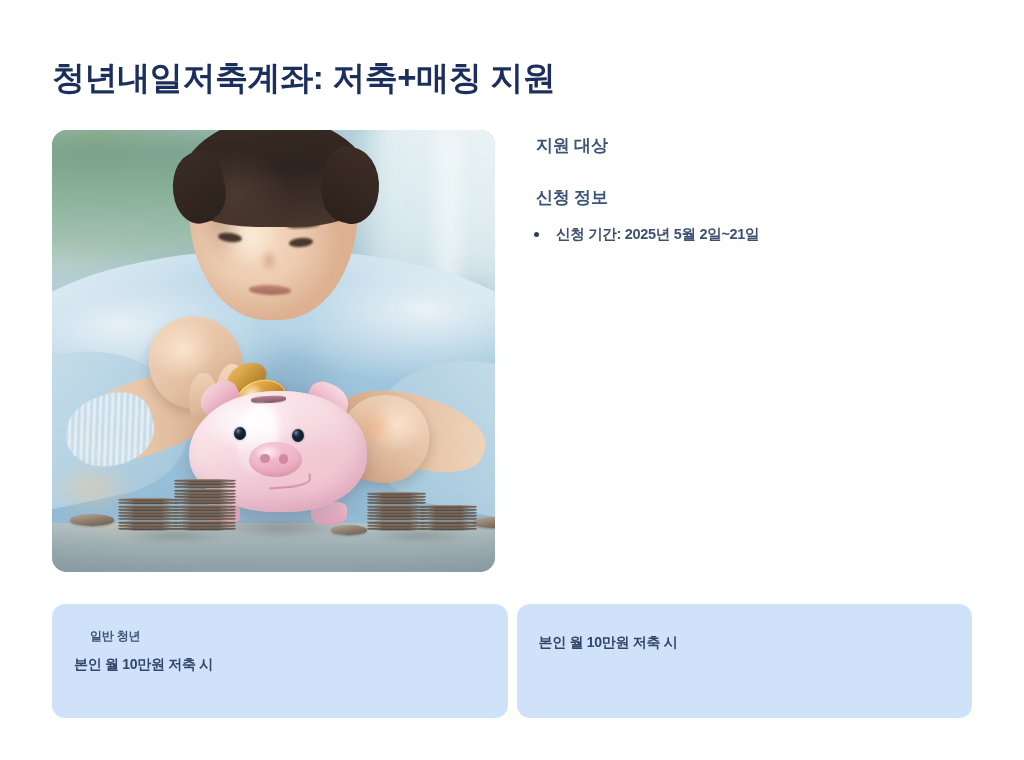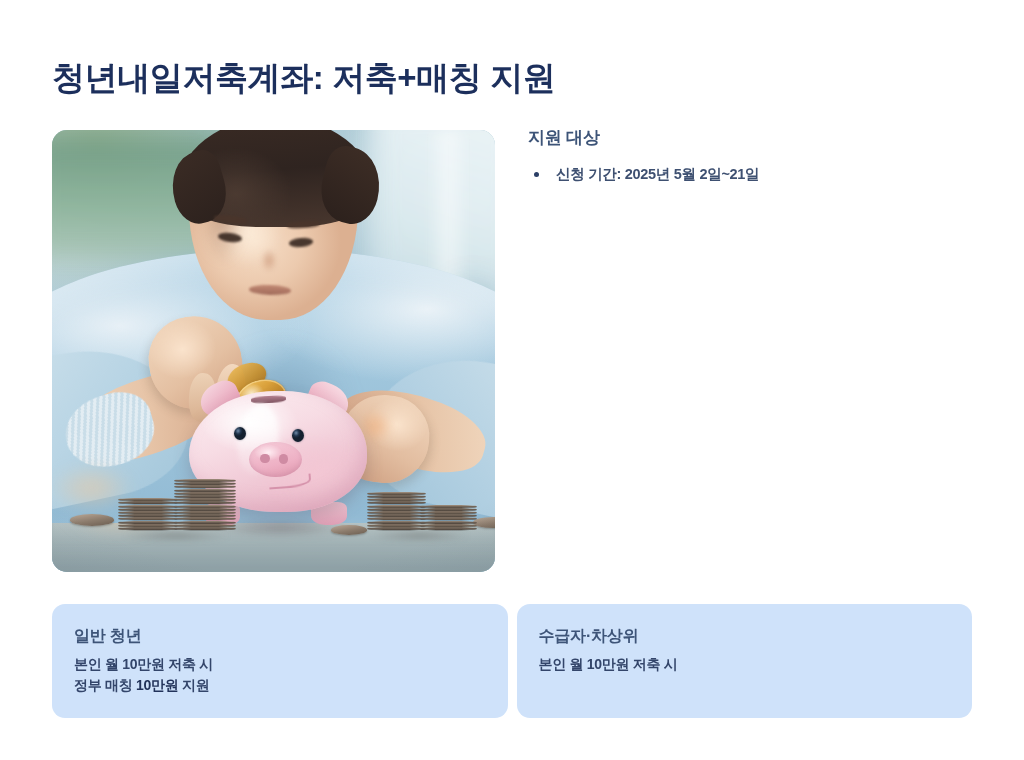--- a/index.html
+++ b/index.html
@@ -402,21 +402,21 @@
     left: 528px;
     top: 126px;
     width: 456px;
   }
   .section-heading {
     font-size: 17px;
     line-height: 24px;
     font-weight: 700;
     color: #3d5478;
     letter-spacing: -0.2px;
-    margin: 0;
+    margin: 8px;
   }
   .section-heading.second { margin-top: 28px; }
   .lead-text {
     margin: 14px 0 0 0;
     font-size: 14.5px;
     line-height: 22px;
     font-weight: 600;
     color: #3e5071;
     letter-spacing: -0.3px;
     white-space: nowrap;
@@ -459,25 +459,26 @@
     gap: 9px;
   }
   .card {
     flex: 1 1 0;
     background: #cfe2fa;
     border-radius: 13px;
     padding: 21px 22px 0 22px;
     box-sizing: border-box;
   }
   .card-title {
-    font-size: 16px;
+    font-size: 12px;
     line-height: 22px;
     font-weight: 700;
     color: #3d5478;
     letter-spacing: -0.2px;
+    margin-left: 16px;
   }
   .card-line {
     margin-top: 7px;
     font-size: 14px;
     line-height: 21px;
     font-weight: 600;
     color: #33456a;
     letter-spacing: -0.3px;
   }
   .card-line.two { margin-top: 0; }
@@ -611,35 +612,34 @@
 
       <div class="warm-glow"></div>
       <div class="photo-vignette"></div>
     </div>
   </div>
 
   <div class="content">
 
     <div class="section-heading">지원 대상</div>
 
+    <div class="section-heading second">신청 정보</div>
     <ul class="bullets">
       <li>
         <span class="dot"></span>
         <span>신청 기간: 2025년 5월 2일~21일</span>
       </li>
     </ul>
   </div>
 
   <div class="cards">
 
     <div class="card">
       <div class="card-title">일반 청년</div>
       <div class="card-line">본인 월 10만원 저축 시</div>
-      <div class="card-line two"><span>정부 매칭 </span><b>10만원</b><span> 지원</span></div>
     </div>
 
     <div class="card">
-      <div class="card-title">수급자·차상위</div>
       <div class="card-line">본인 월 10만원 저축 시</div>
     </div>
   </div>
 
 </div>
 
 </body></html>

